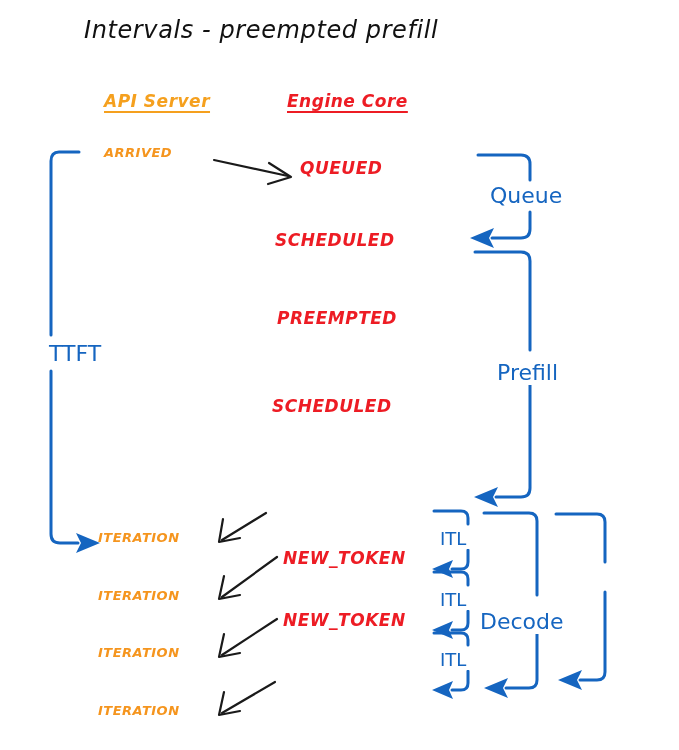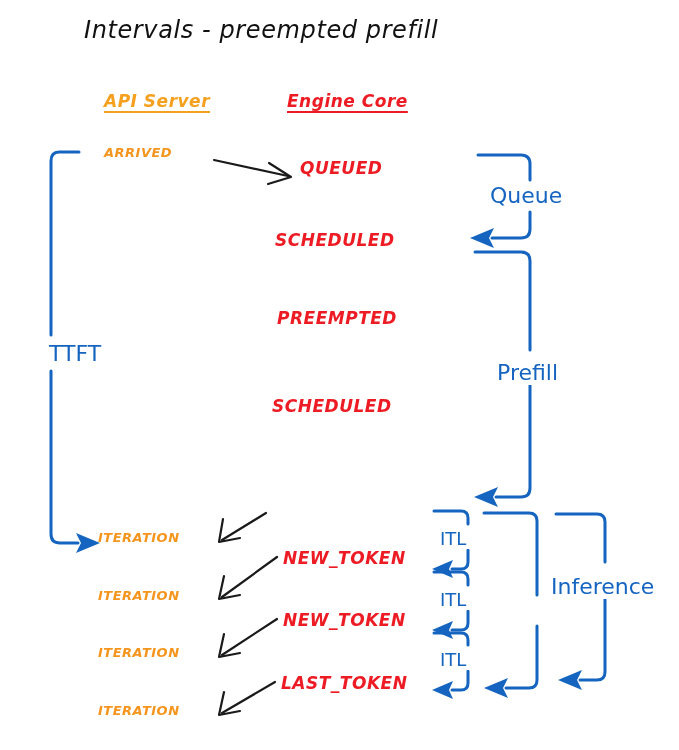--- a/index.html
+++ b/index.html
@@ -164,23 +164,22 @@
   <div class="hand ev-orange txt-layer" style="left:98px; top:588px;">ITERATION</div>
   <div class="hand ev-orange txt-layer" style="left:98px; top:645px;">ITERATION</div>
   <div class="hand ev-orange txt-layer" style="left:98px; top:703px;">ITERATION</div>
 
   <div class="hand ev-red txt-layer" style="left:300px; top:158px;">QUEUED</div>
   <div class="hand ev-red txt-layer" style="left:275px; top:230px;">SCHEDULED</div>
   <div class="hand ev-red txt-layer" style="left:277px; top:308px;">PREEMPTED</div>
   <div class="hand ev-red txt-layer" style="left:272px; top:396px;">SCHEDULED</div>
   <div class="hand ev-red txt-layer" style="left:283px; top:548px;">NEW_TOKEN</div>
   <div class="hand ev-red txt-layer" style="left:283px; top:610px;">NEW_TOKEN</div>
-  <div class="hand ev-red txt-layer" style="left:281px; top:673px;">LAST_TOKEN</div>
 
   <div class="ilabel txt-layer" style="left:12px;  top:341px; font-size:22px;margin-left:34px;">TTFT</div>
   <div class="ilabel txt-layer" style="left:487px; top:183px; font-size:22px;">Queue</div>
   <div class="ilabel txt-layer" style="left:494px; top:360px; font-size:22px;">Prefill</div>
   <div class="ilabel txt-layer" style="left:437px; top:528px; font-size:18px;">ITL</div>
   <div class="ilabel txt-layer" style="left:437px; top:589px; font-size:18px;">ITL</div>
   <div class="ilabel txt-layer" style="left:437px; top:649px; font-size:18px;">ITL</div>
-  <div class="ilabel txt-layer" style="left:548px; top:574px; font-size:22px;">Inference</div>
+  <div class="ilabel txt-layer" style="left:477px; top:609px; font-size:22px;">Decode</div>
 
 </div>
 
 </body></html>

